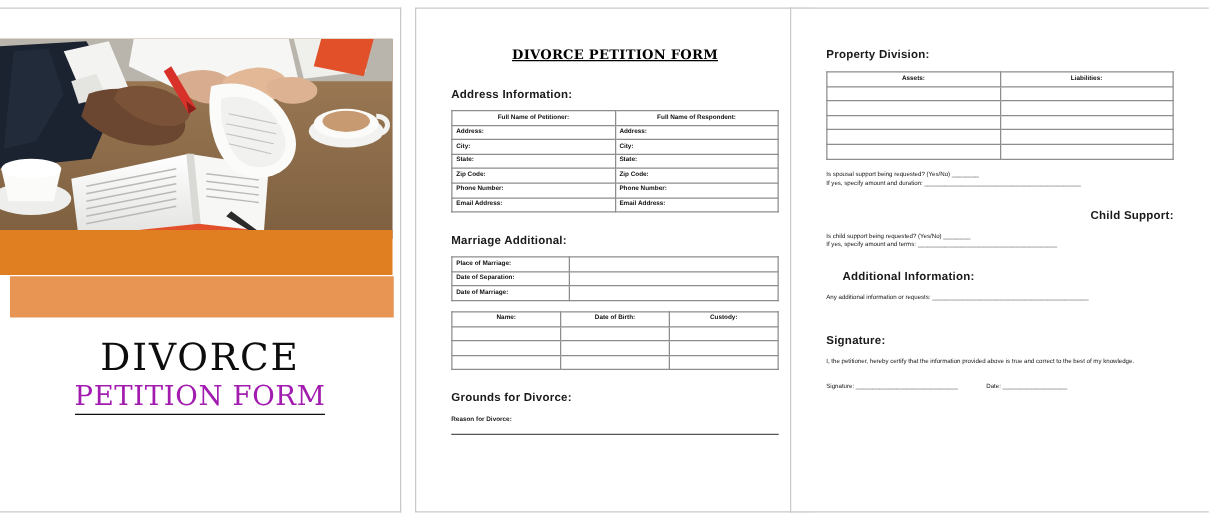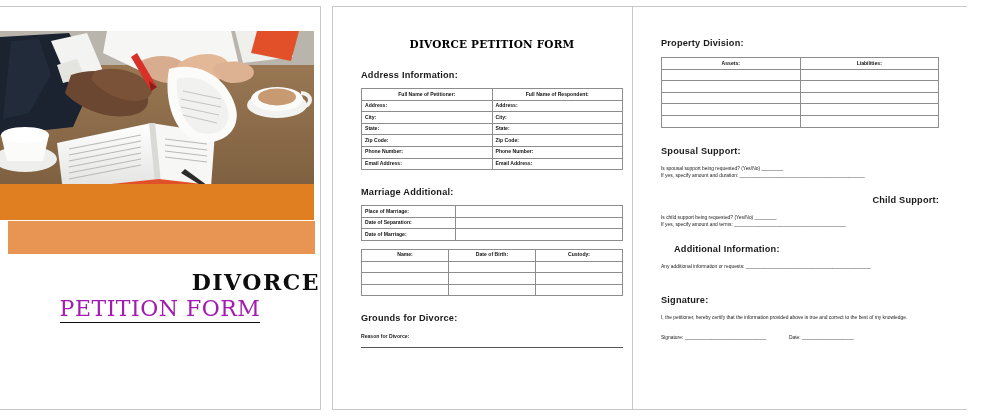--- a/index.html
+++ b/index.html
@@ -65,26 +65,25 @@
 
   .cover-title-wrap {
     position: absolute;
     left: 0;
     top: 264px;
     width: 320px;
     text-align: center;
   }
   .cover-title-main {
     font-family: "DejaVu Serif", serif;
-    font-weight: bold;
-    font-size: 22px;
+    font-weight: normal;
+    font-size: 30px;
     letter-spacing: 1.5px;
     color: #0d0d0d;
     line-height: 1.05;
-    text-align: right;
   }
   .cover-title-sub {
     font-family: "DejaVu Serif", serif;
     font-size: 22px;
     letter-spacing: 0.5px;
     color: #a21caf;
     line-height: 1.15;
     margin-top: 2px;
     display: inline-block;
     border-bottom: 1.5px solid #0d0d0d;
@@ -95,20 +94,21 @@
   
   .sheet-body { position: absolute; left: 0; top: 0; width: 100%; height: 100%; }
 
   .doc-title {
     text-align: center;
     font-family: "DejaVu Serif", serif;
     font-weight: bold;
     font-size: 10.5px;
     letter-spacing: 0.2px;
     color: #000;
+    text-decoration: underline;
     margin-top: 31px;
   }
 
   .section-head {
     font-family: "Liberation Sans", sans-serif;
     font-weight: bold;
     font-size: 9.2px;
     color: #1a1a1a;
     letter-spacing: 0.2px;
   }
@@ -380,21 +380,20 @@
           <td class="blank"></td>
           <td class="blank"></td>
         </tr>
         <tr>
           <td class="blank"></td>
           <td class="blank"></td>
         </tr>
       </tbody>
         </table>
 
-      <div class="section-head" style="margin-top:18px;">Spousal Support:</div>
       <div class="field-line" style="margin-top:9px;">Is spousal support being requested? (Yes/No) ________</div>
       <div class="field-line">If yes, specify amount and duration: ______________________________________________</div>
 
       <div class="section-head" style="margin-top:15px;text-align:right;">Child Support:</div>
       <div class="field-line" style="margin-top:9px;">Is child support being requested? (Yes/No) ________</div>
       <div class="field-line">If yes, specify amount and terms: _________________________________________</div>
 
       <div class="section-head" style="margin-top:15px;margin-left:13px;">Additional Information:</div>
       <div class="field-line" style="margin-top:9px;">Any additional information or requests: ______________________________________________</div>
 

